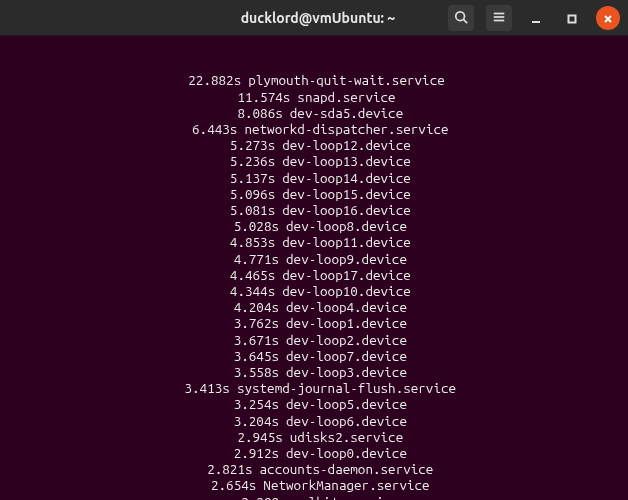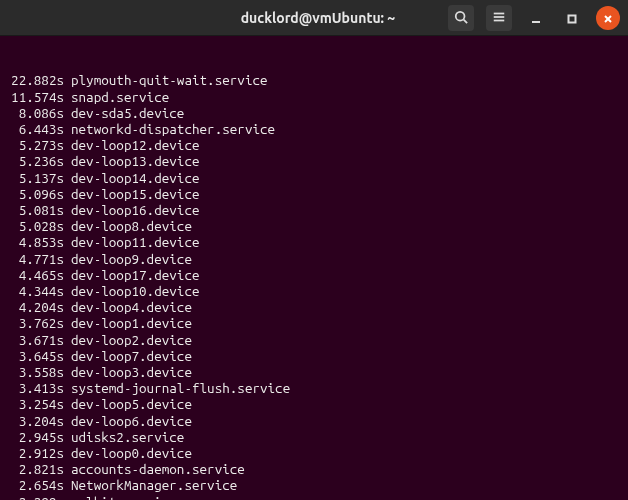--- a/index.html
+++ b/index.html
@@ -50,21 +50,21 @@
     .win-btn svg { width: 10px; height: 10px; stroke: #ddd; fill: none; stroke-width: 2; }
     .win-close { background: #e95420; }
     .win-close svg { stroke: #fff; }
     .terminal {
       padding: 4px 6px 0 6px;
       font-size: 13.5px;
       line-height: 16.2px;
       color: #eeeeec;
       white-space: pre;
     }
-    .line { display: flex; }
+    .line { display: flex; justify-content: center; }
     .time { width: 58px; text-align: right; }
     .sp { width: 7px; }
     .svc { }
   </style>
 </head>
 <body>
 
 <div class="titlebar">
   <div class="titlebar-left"></div>
   <div class="titlebar-title">ducklord@vmUbuntu: ~</div>

